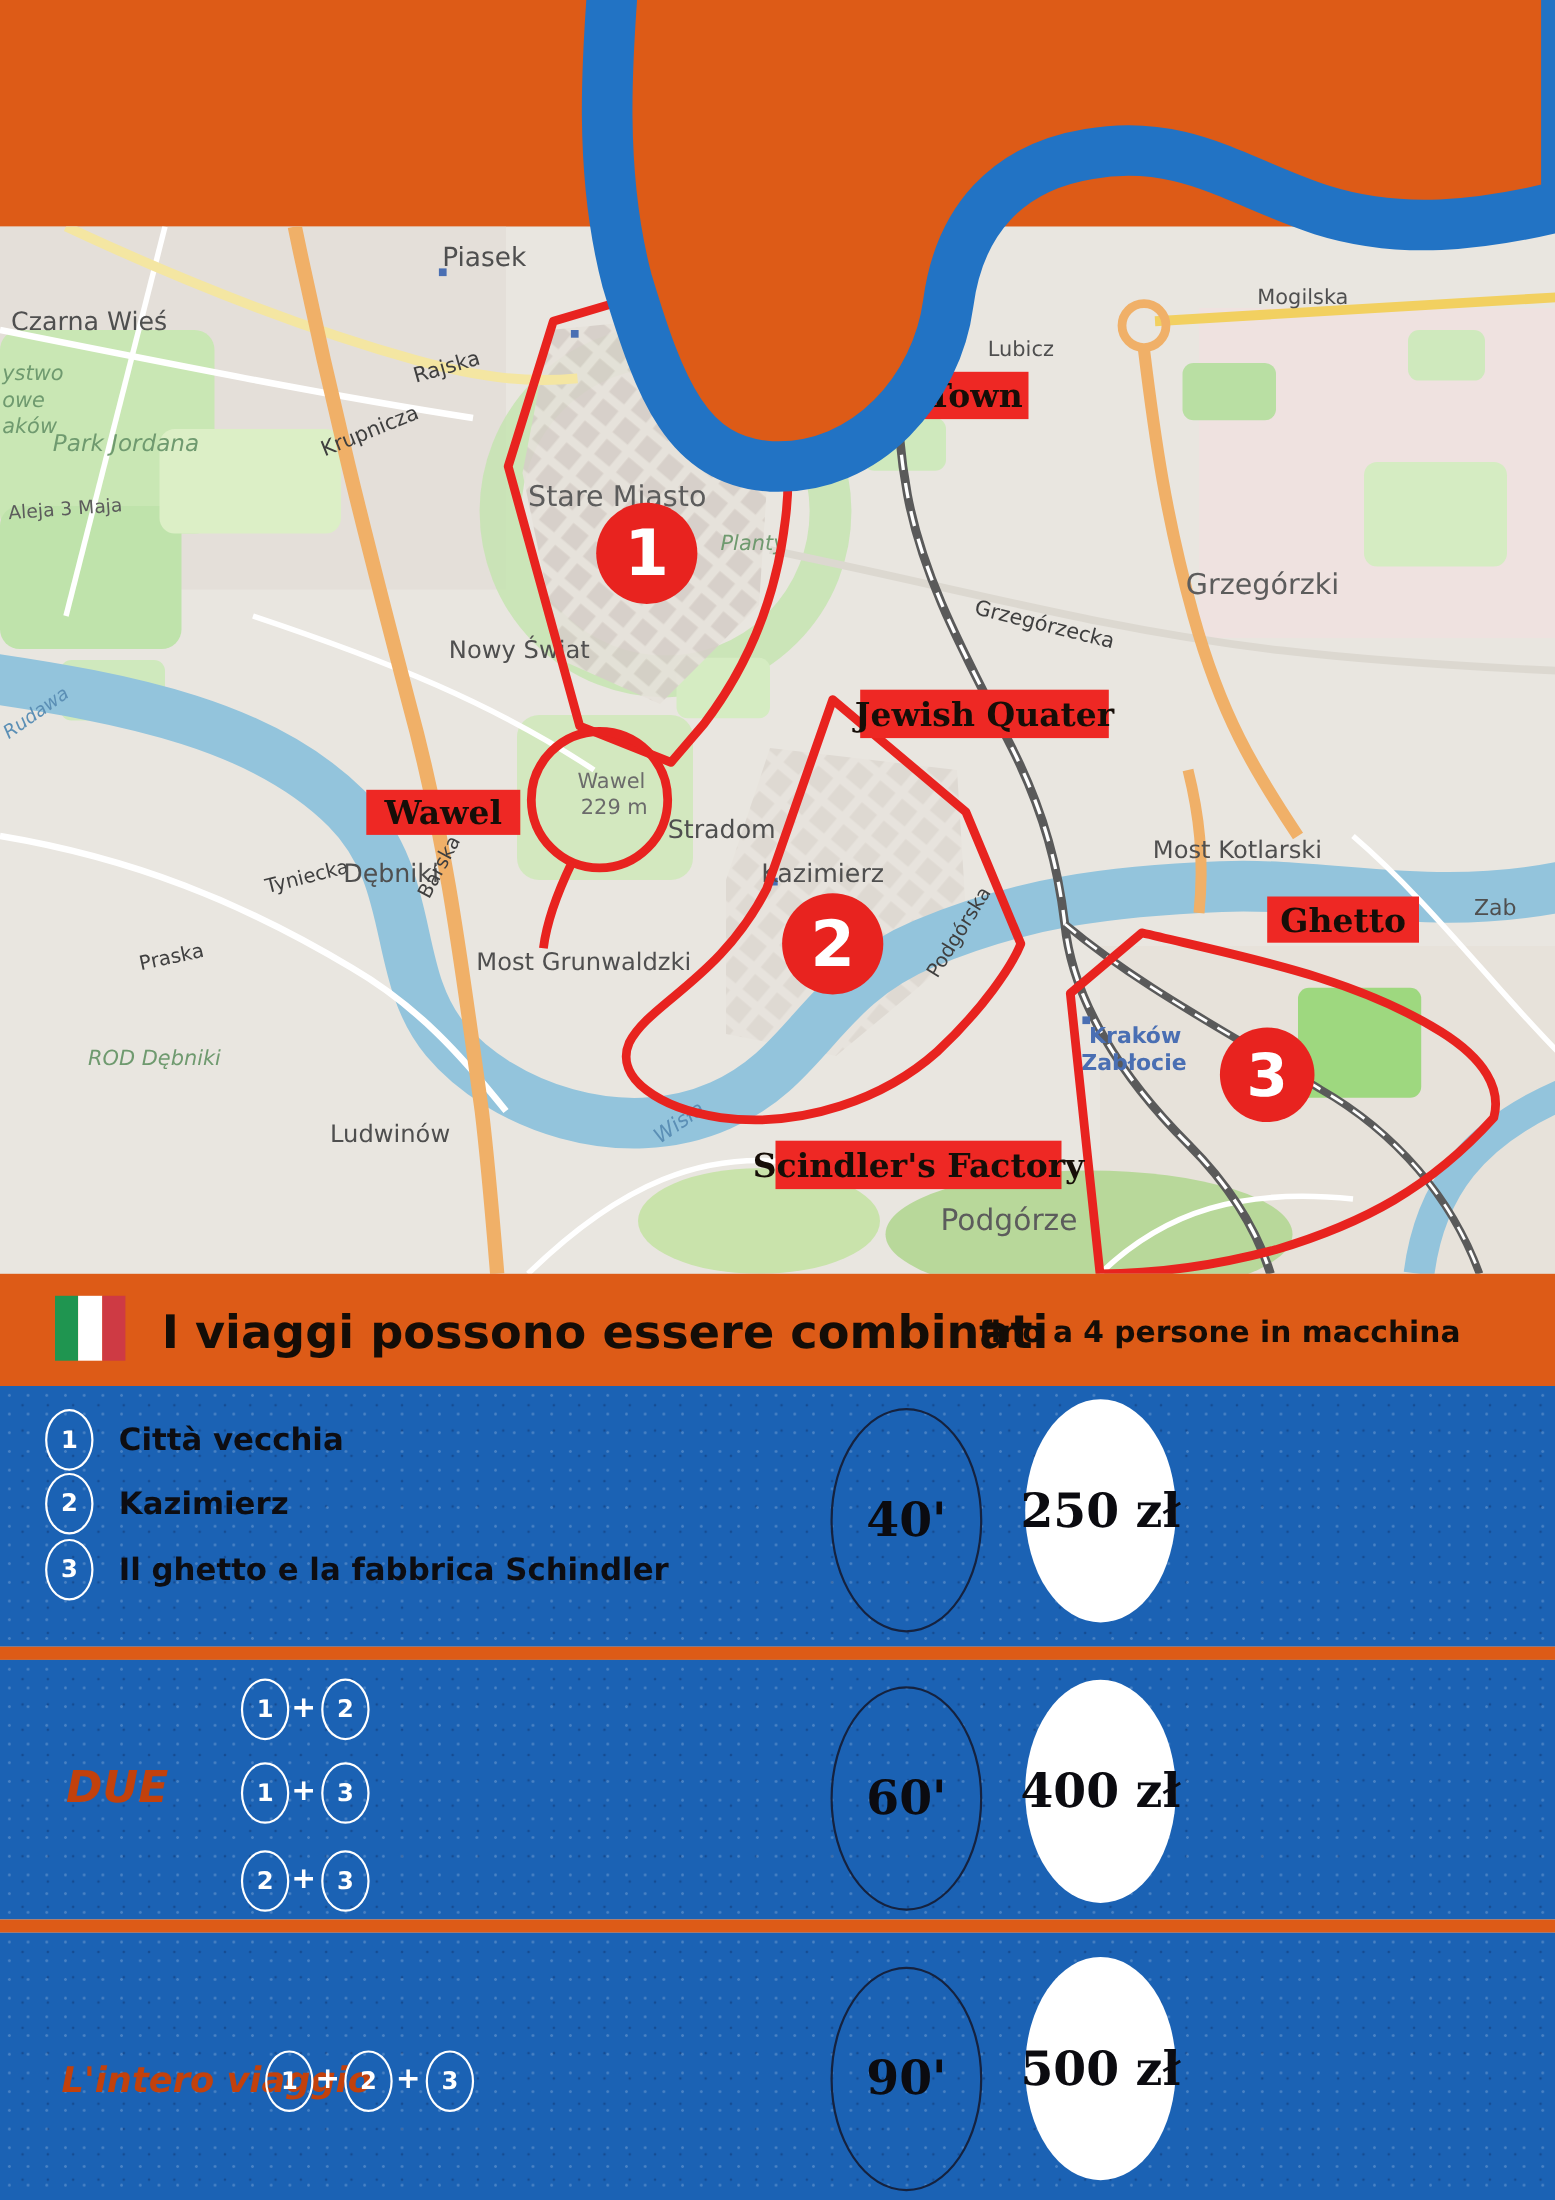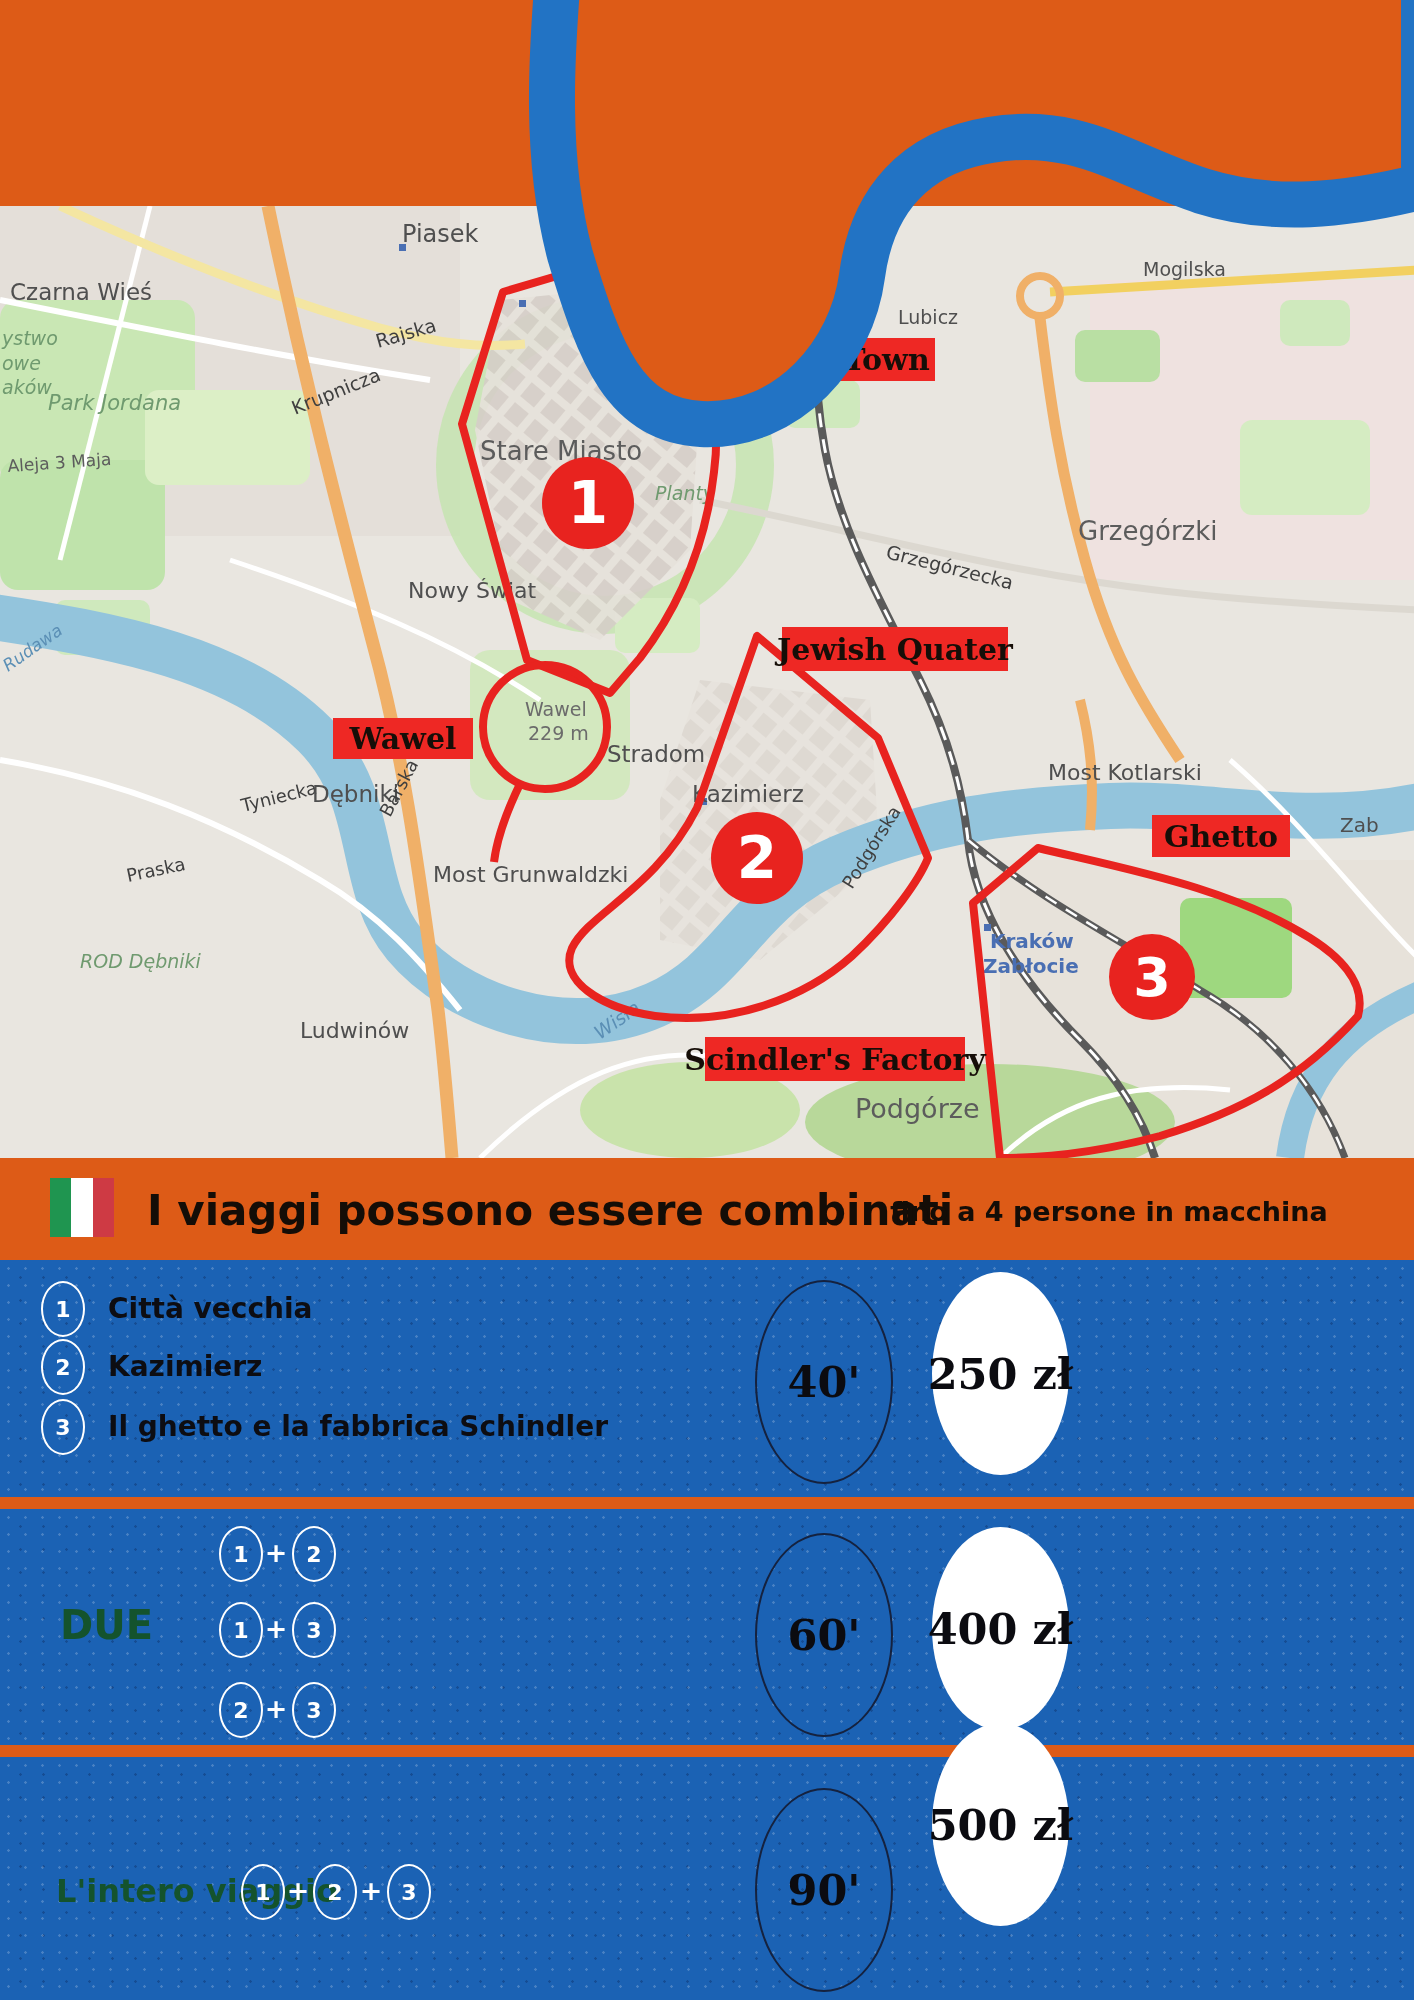--- a/index.html
+++ b/index.html
@@ -31,21 +31,21 @@
   #row1{top:1260px;height:237px;}
   #row2{top:1509px;height:236px;}
   #row3{top:1757px;height:243px;}
   .divider{left:0;width:1414px;height:12px;background:#dd5b17;}
   #div1{top:1497px;} #div2{top:1745px;}
 
   .numcircle{position:absolute;width:40px;height:52px;border:2.5px solid #fff;border-radius:50%;
       display:flex;align-items:center;justify-content:center;color:#fff;font-size:22px;font-weight:bold;}
   .plus{position:absolute;color:#fff;font-size:27px;font-weight:bold;transform:translate(-50%,-50%);}
   .item-label{position:absolute;color:#0d0d12;font-size:28px;font-weight:bold;white-space:nowrap;}
-  .row-label{position:absolute;color:#14532d;font-weight:bold;white-space:nowrap;}
+  .row-label{position:absolute;color:#c2410c;font-weight:bold;white-space:nowrap;font-style:italic;}
   .duration-ellipse{position:absolute;width:134px;height:200px;border:2px solid #15223f;border-radius:50%;
       display:flex;align-items:center;justify-content:center;}
   .price-ellipse{position:absolute;width:137px;height:203px;background:#fff;border-radius:50%;
       display:flex;align-items:center;justify-content:center;}
   .big-num{font-family:"DejaVu Serif","Liberation Serif",serif;font-weight:bold;font-size:43px;color:#0b0b10;white-space:nowrap;}
 </style>
 </head>
 <body>
 
 <div id="page">
@@ -286,17 +286,17 @@
   <div class="numcircle" style="left:313px;top:1864px;">
       <span>2</span>
     </div>
   <div class="plus" style="left:371px;top:1890px;"><span>+</span></div>
   <div class="numcircle" style="left:387px;top:1864px;">
       <span>3</span>
     </div>
   <div class="duration-ellipse" style="left:755px;top:1788px;">
     <span class="big-num">90'</span>
     </div>
-  <div class="price-ellipse" style="left:932px;top:1723px;">
+  <div class="price-ellipse" style="left:932px;top:1779px;">
     <span class="big-num">500 zł</span>
     </div>
 
 </div>
 
 </body></html>

